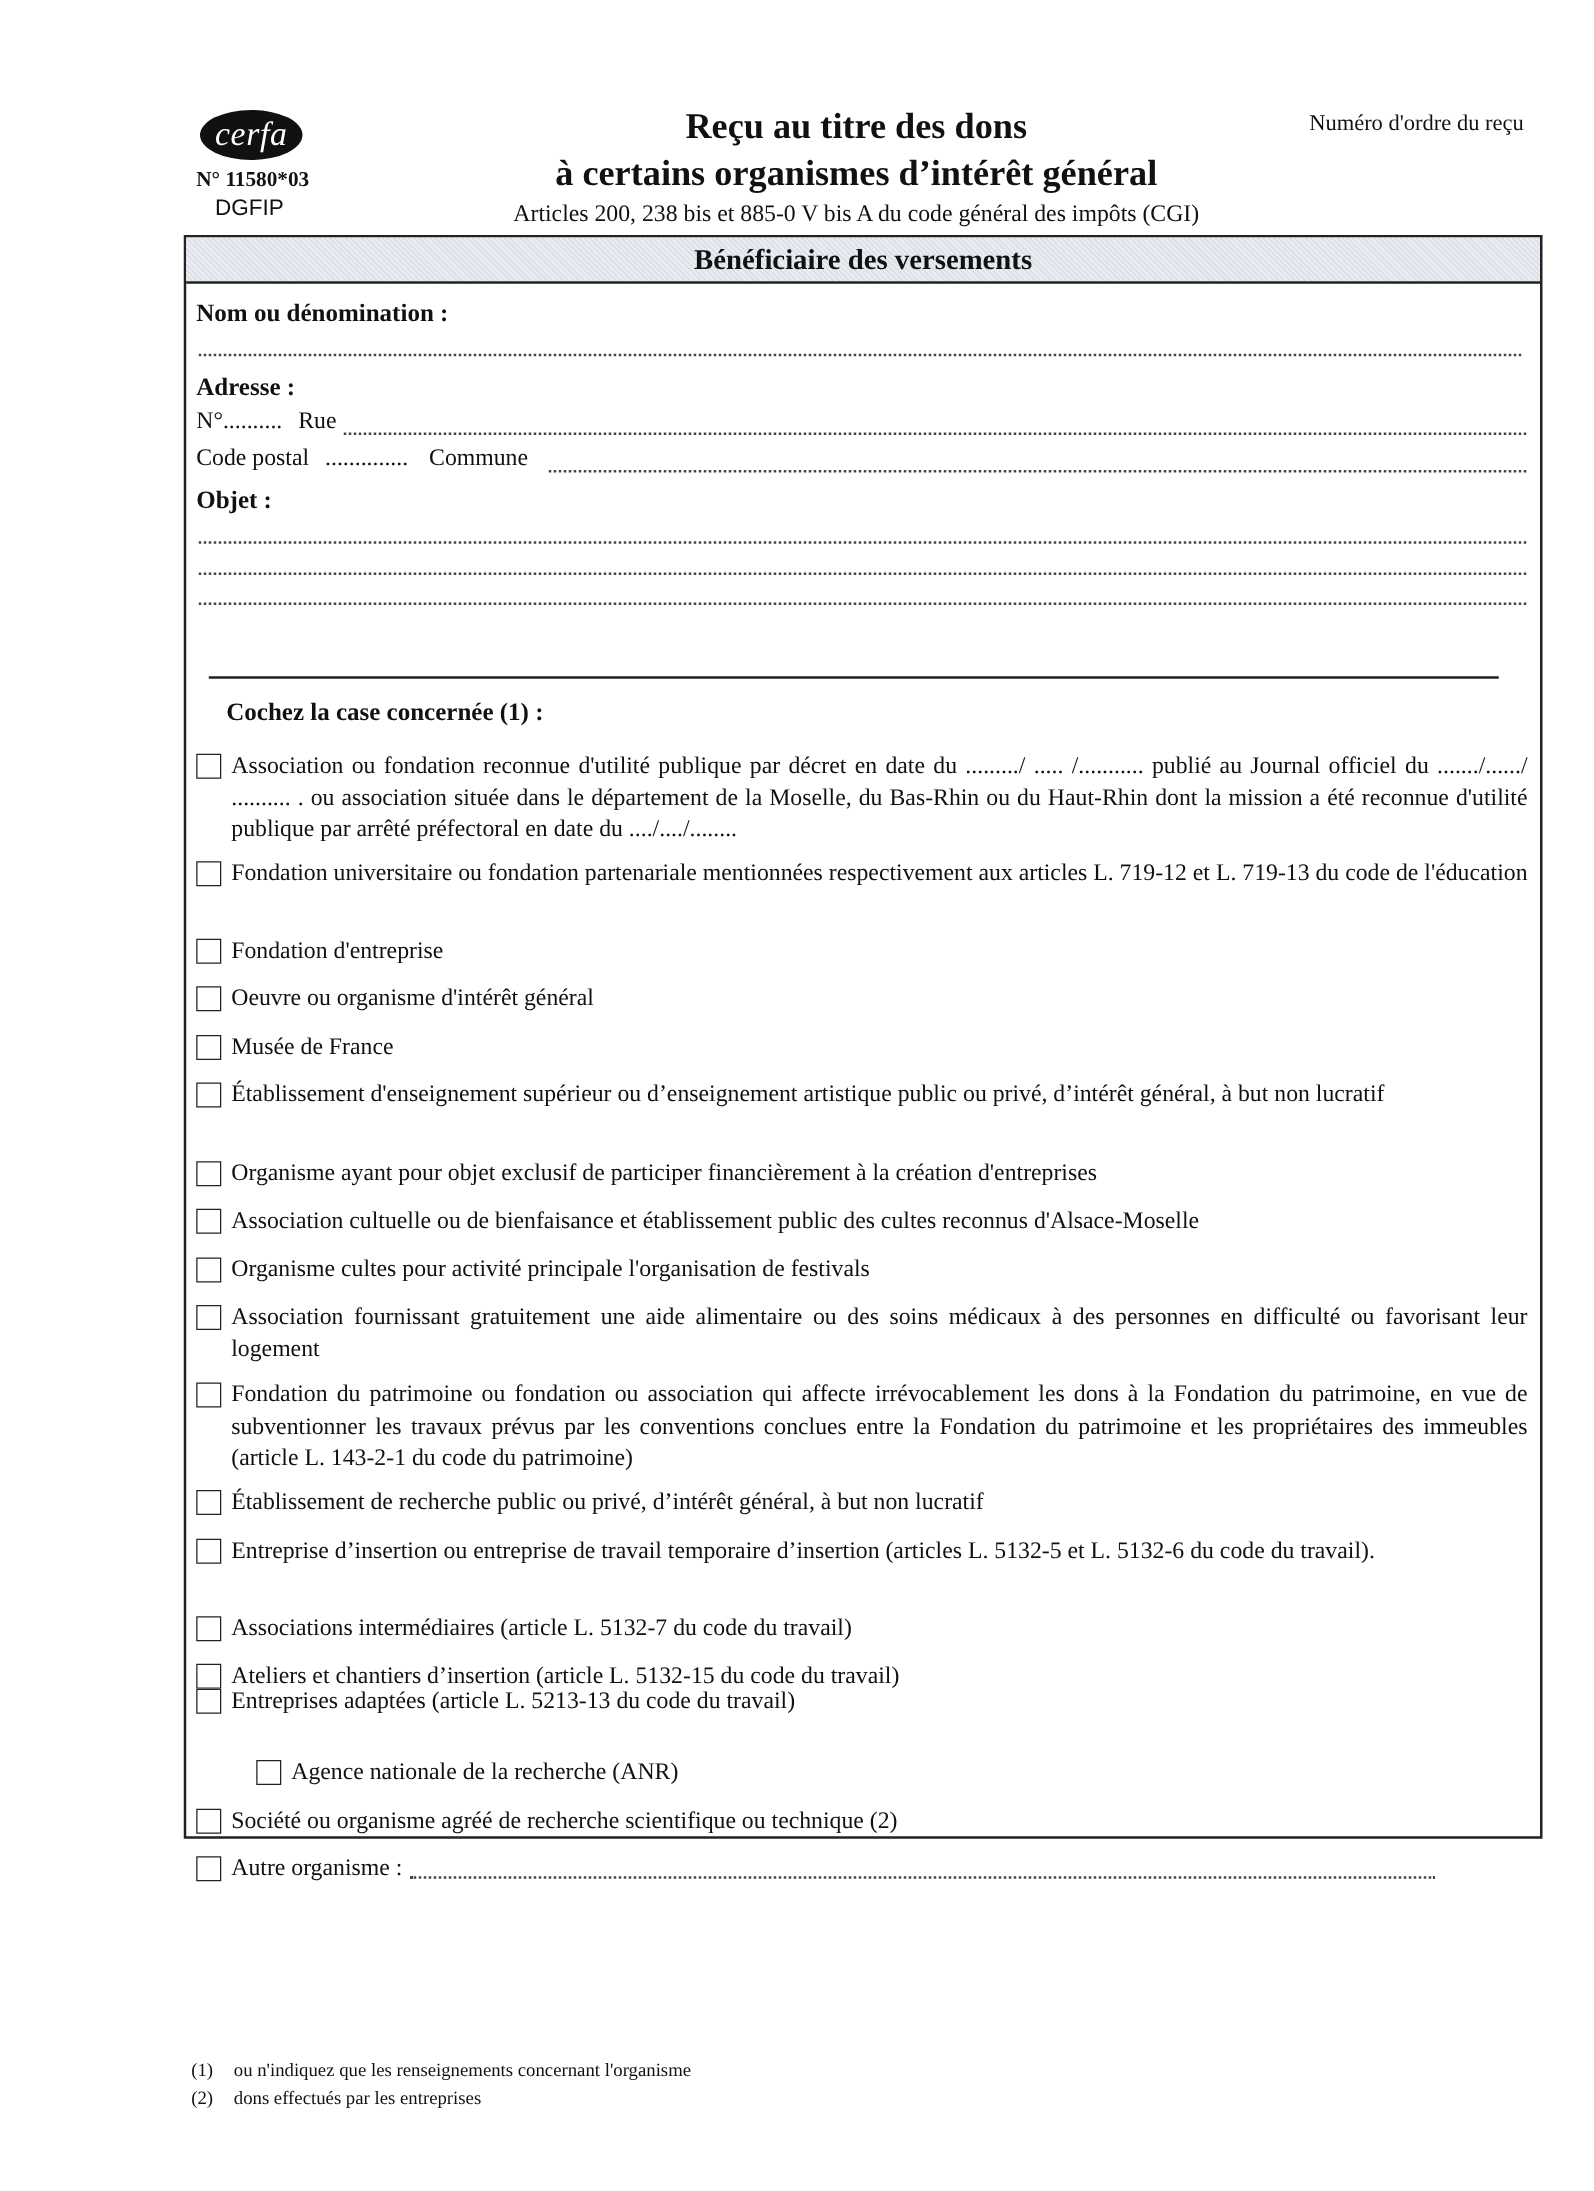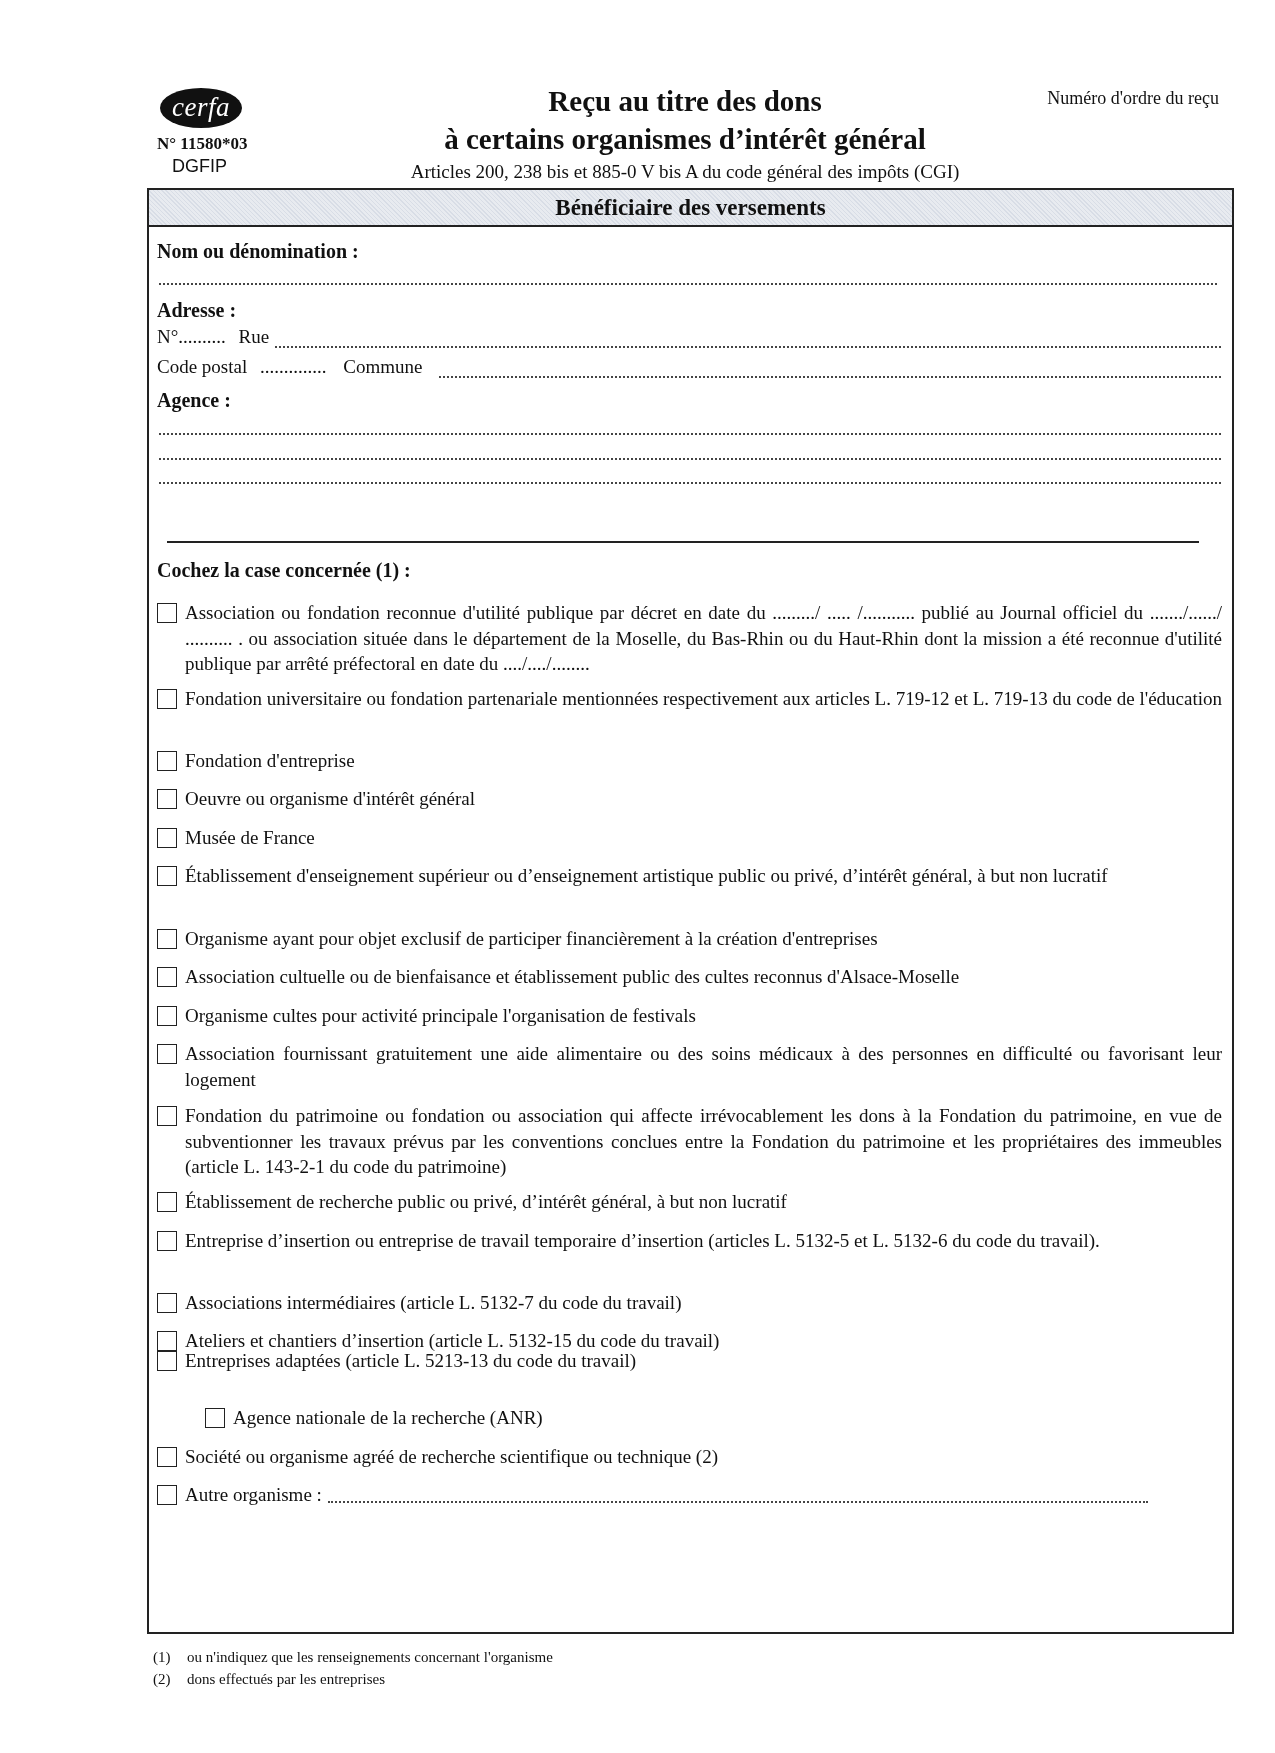--- a/index.html
+++ b/index.html
@@ -9,21 +9,21 @@
   .logo { position: absolute; left: 160px; top: 88px; width: 82px; height: 40px; background: #111; border-radius: 50%; color: #fff; font-style: italic; font-size: 27px; text-align: center; line-height: 38px; letter-spacing: 0.5px; }
   .cerfa-num { position: absolute; left: 157px; top: 134px; font-size: 17px; font-weight: bold; }
   .dgfip { position: absolute; left: 172px; top: 156px; font-family: "Liberation Sans", sans-serif; font-size: 18px; }
 
   .title { position: absolute; left: 340px; width: 690px; text-align: center; font-weight: bold; font-size: 29px; }
   .title.l1 { top: 85px; }
   .title.l2 { top: 123px; }
   .articles { position: absolute; left: 300px; width: 770px; top: 161px; text-align: center; font-size: 19px; }
   .ordre { position: absolute; right: 56px; top: 88px; font-size: 18px; }
 
-  .form-box { position: absolute; left: 147px; top: 188px; width: 1087px; height: 1446px; border: 2px solid #222; }
+  .form-box { position: absolute; left: 147px; top: 188px; width: 1087px; height: 1283px; border: 2px solid #222; }
   .band { height: 37px; border-bottom: 2px solid #222; background: repeating-linear-gradient(45deg, #d8dde6 0px, #d8dde6 1px, #e8ebf0 1px, #e8ebf0 3px); text-align: center; font-weight: bold; font-size: 23px; line-height: 35px; }
 
   .section-label { position: absolute; left: 8px; font-weight: bold; font-size: 20px; }
   .dotted { position: absolute; border-bottom: 2px dotted #444; height: 0; }
   .line-text { position: absolute; left: 8px; font-size: 19px; white-space: nowrap; }
 
   .rule { position: absolute; left: 18px; width: 1032px; top: 351px; height: 2px; background: #222; }
 
   .options { position: absolute; left: 8px; right: 8px; top: 380px; }
   .opt { position: absolute; left: 0; right: 0; display: flex; align-items: flex-start; font-size: 19px; line-height: 25.5px; }
@@ -59,28 +59,28 @@
   </div>
   <div class="dotted" style="left:126px; width:946px; top:156px;"></div>
 
   <div class="line-text" style="top:166px;">
     <span>Code postal</span>
     <span style="margin-left:8px;">..............</span>
     <span style="margin-left:12px;">Commune</span>
   </div>
   <div class="dotted" style="left:290px; width:782px; top:186px;"></div>
 
-  <div class="section-label" style="top:199px;">Agence :</div>
+  <div class="section-label" style="top:199px;">Objet :</div>
   <div class="dotted" style="left:10px; width:1062px; top:243px;"></div>
   <div class="dotted" style="left:10px; width:1062px; top:268px;"></div>
   <div class="dotted" style="left:10px; width:1062px; top:292px;"></div>
 
   <div class="rule"></div>
 
-  <div class="section-label" style="top:369px;">Cochez la case concernée (1) :</div>
+  <div class="section-label" style="top:369px;margin-left:24px;">Cochez la case concernée (1) :</div>
 
   <div class="options" style="top:410px;">
     <div class="opt" style="top:0px;">
       <span class="cb"></span>
       <span class="opt-text">Association ou fondation reconnue d'utilité publique par décret en date du ........./ ..... /........... publié au Journal officiel du ......./....../ .......... . ou association située dans le département de la Moselle, du Bas-Rhin ou du Haut-Rhin dont la mission a été reconnue d'utilité publique par arrêté préfectoral en date du ..../..../........</span>
     </div>
     <div class="opt" style="top:86px;">
       <span class="cb"></span>
       <span class="opt-text">Fondation universitaire ou fondation partenariale mentionnées respectivement aux articles L. 719-12 et L. 719-13 du code de l'éducation</span>
     </div>

